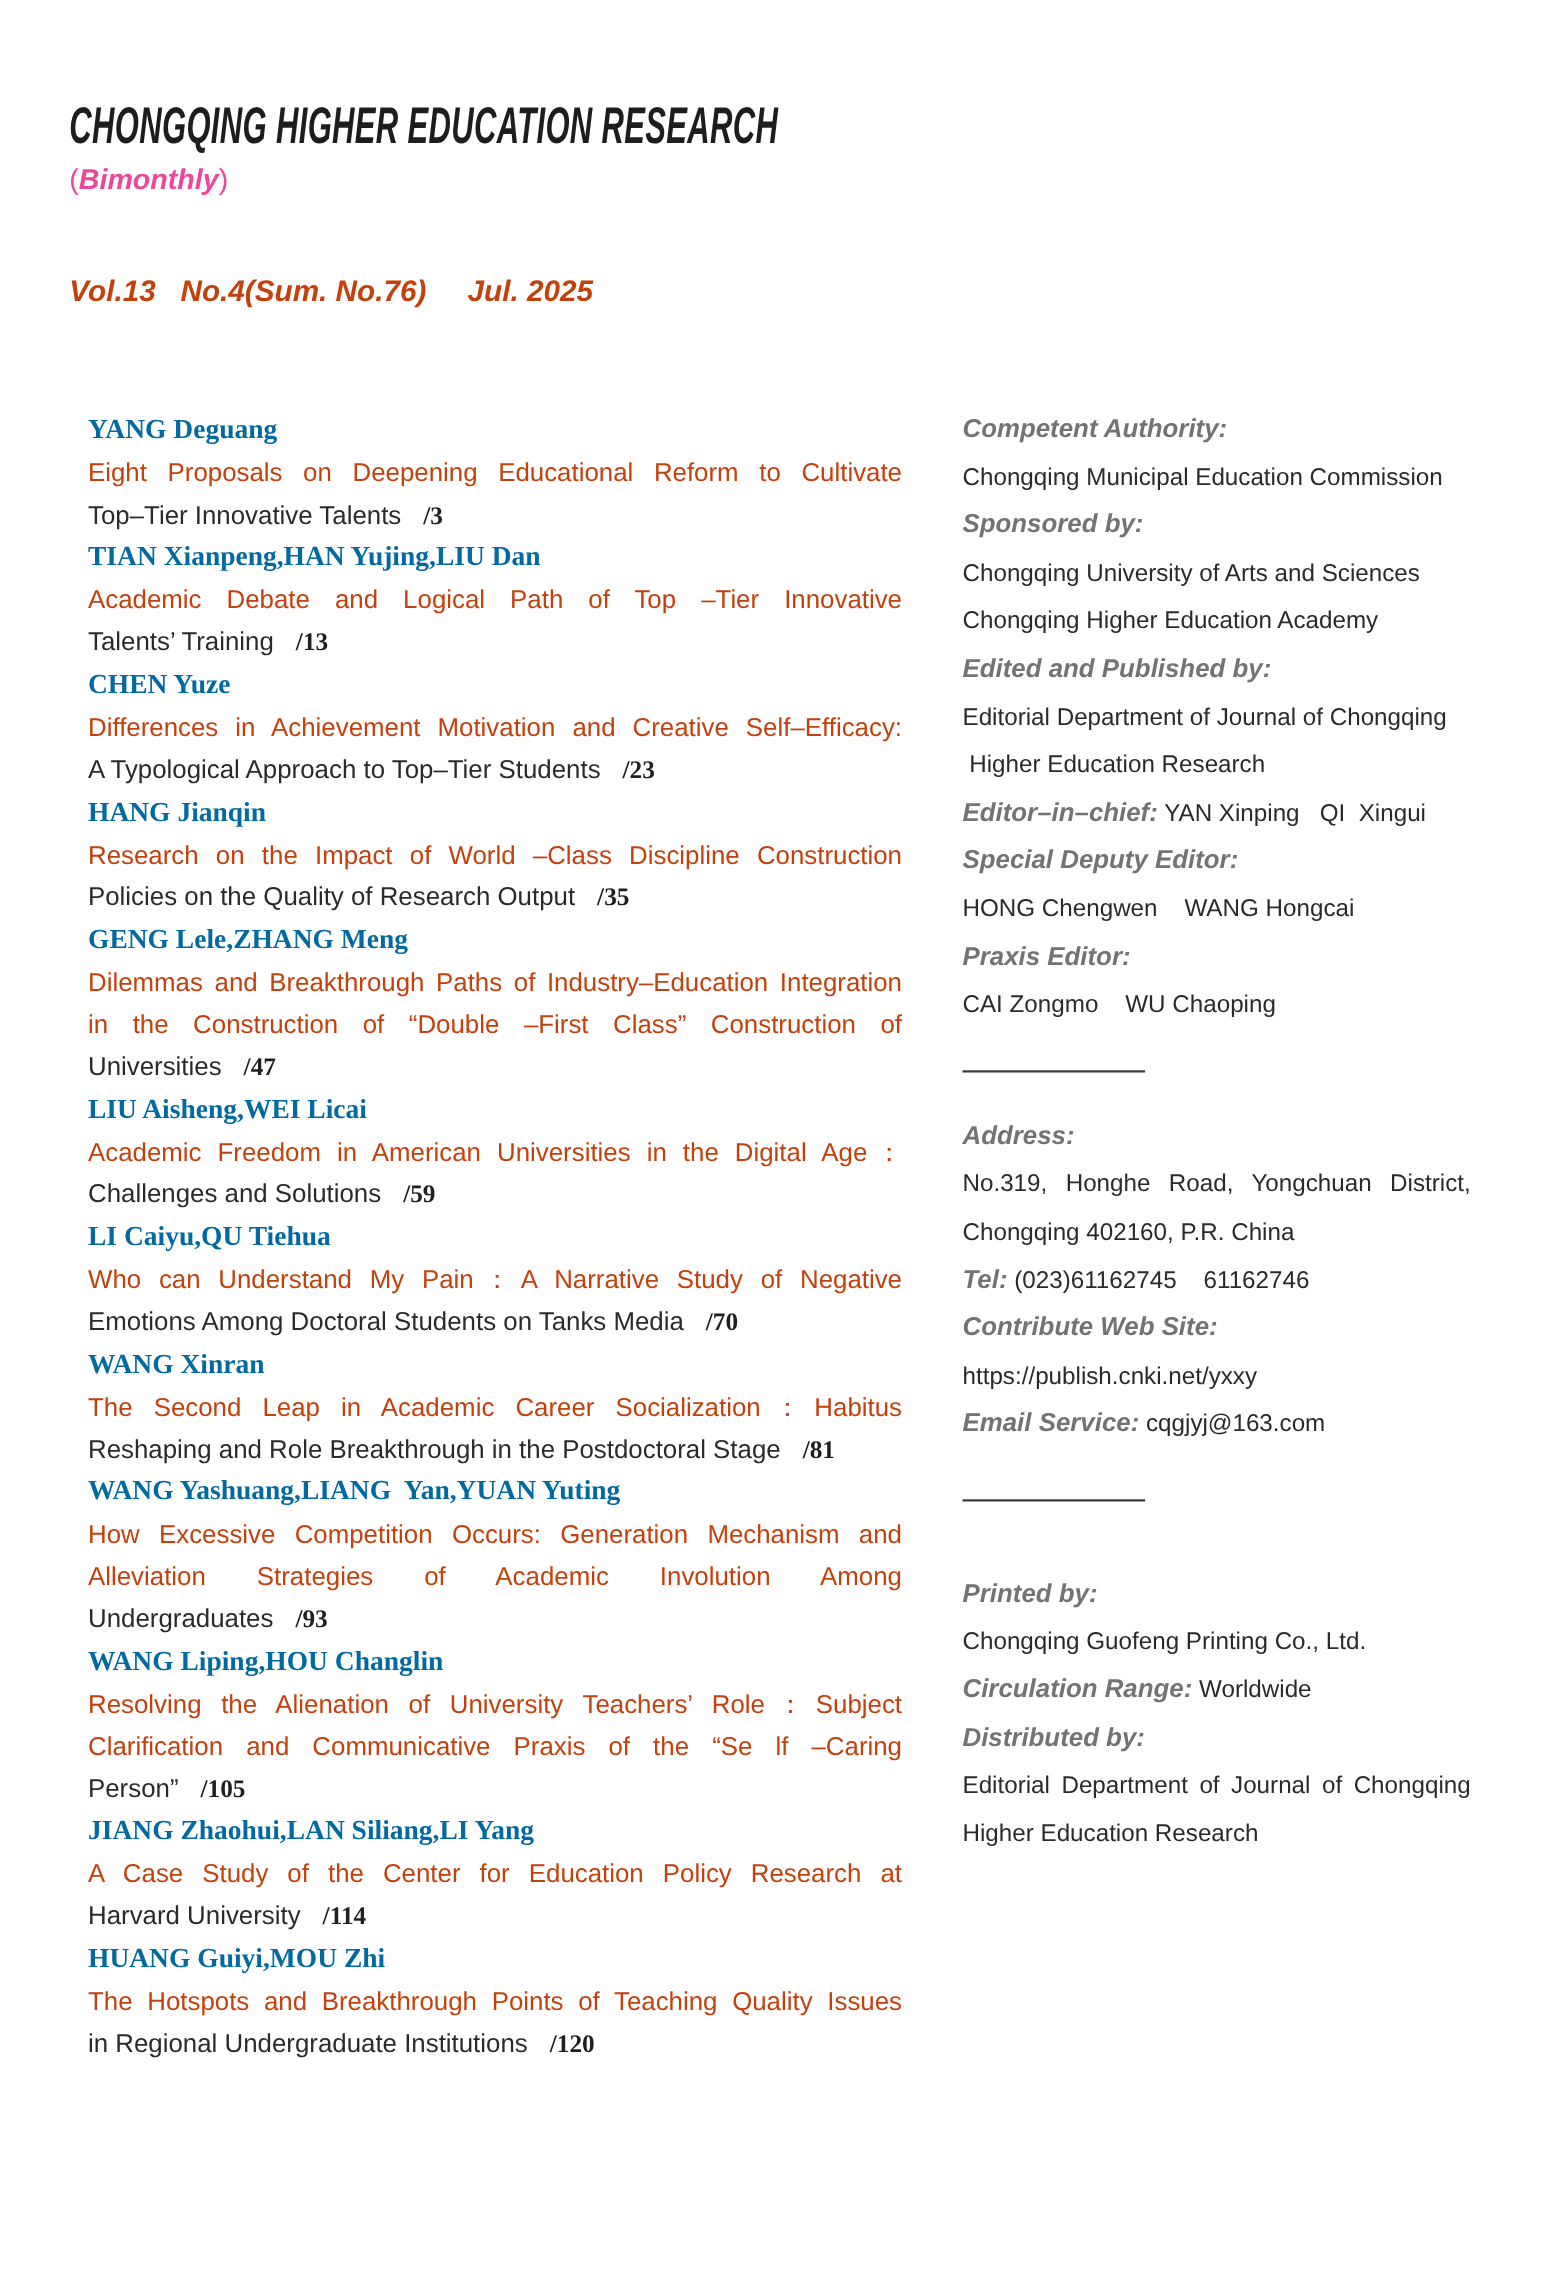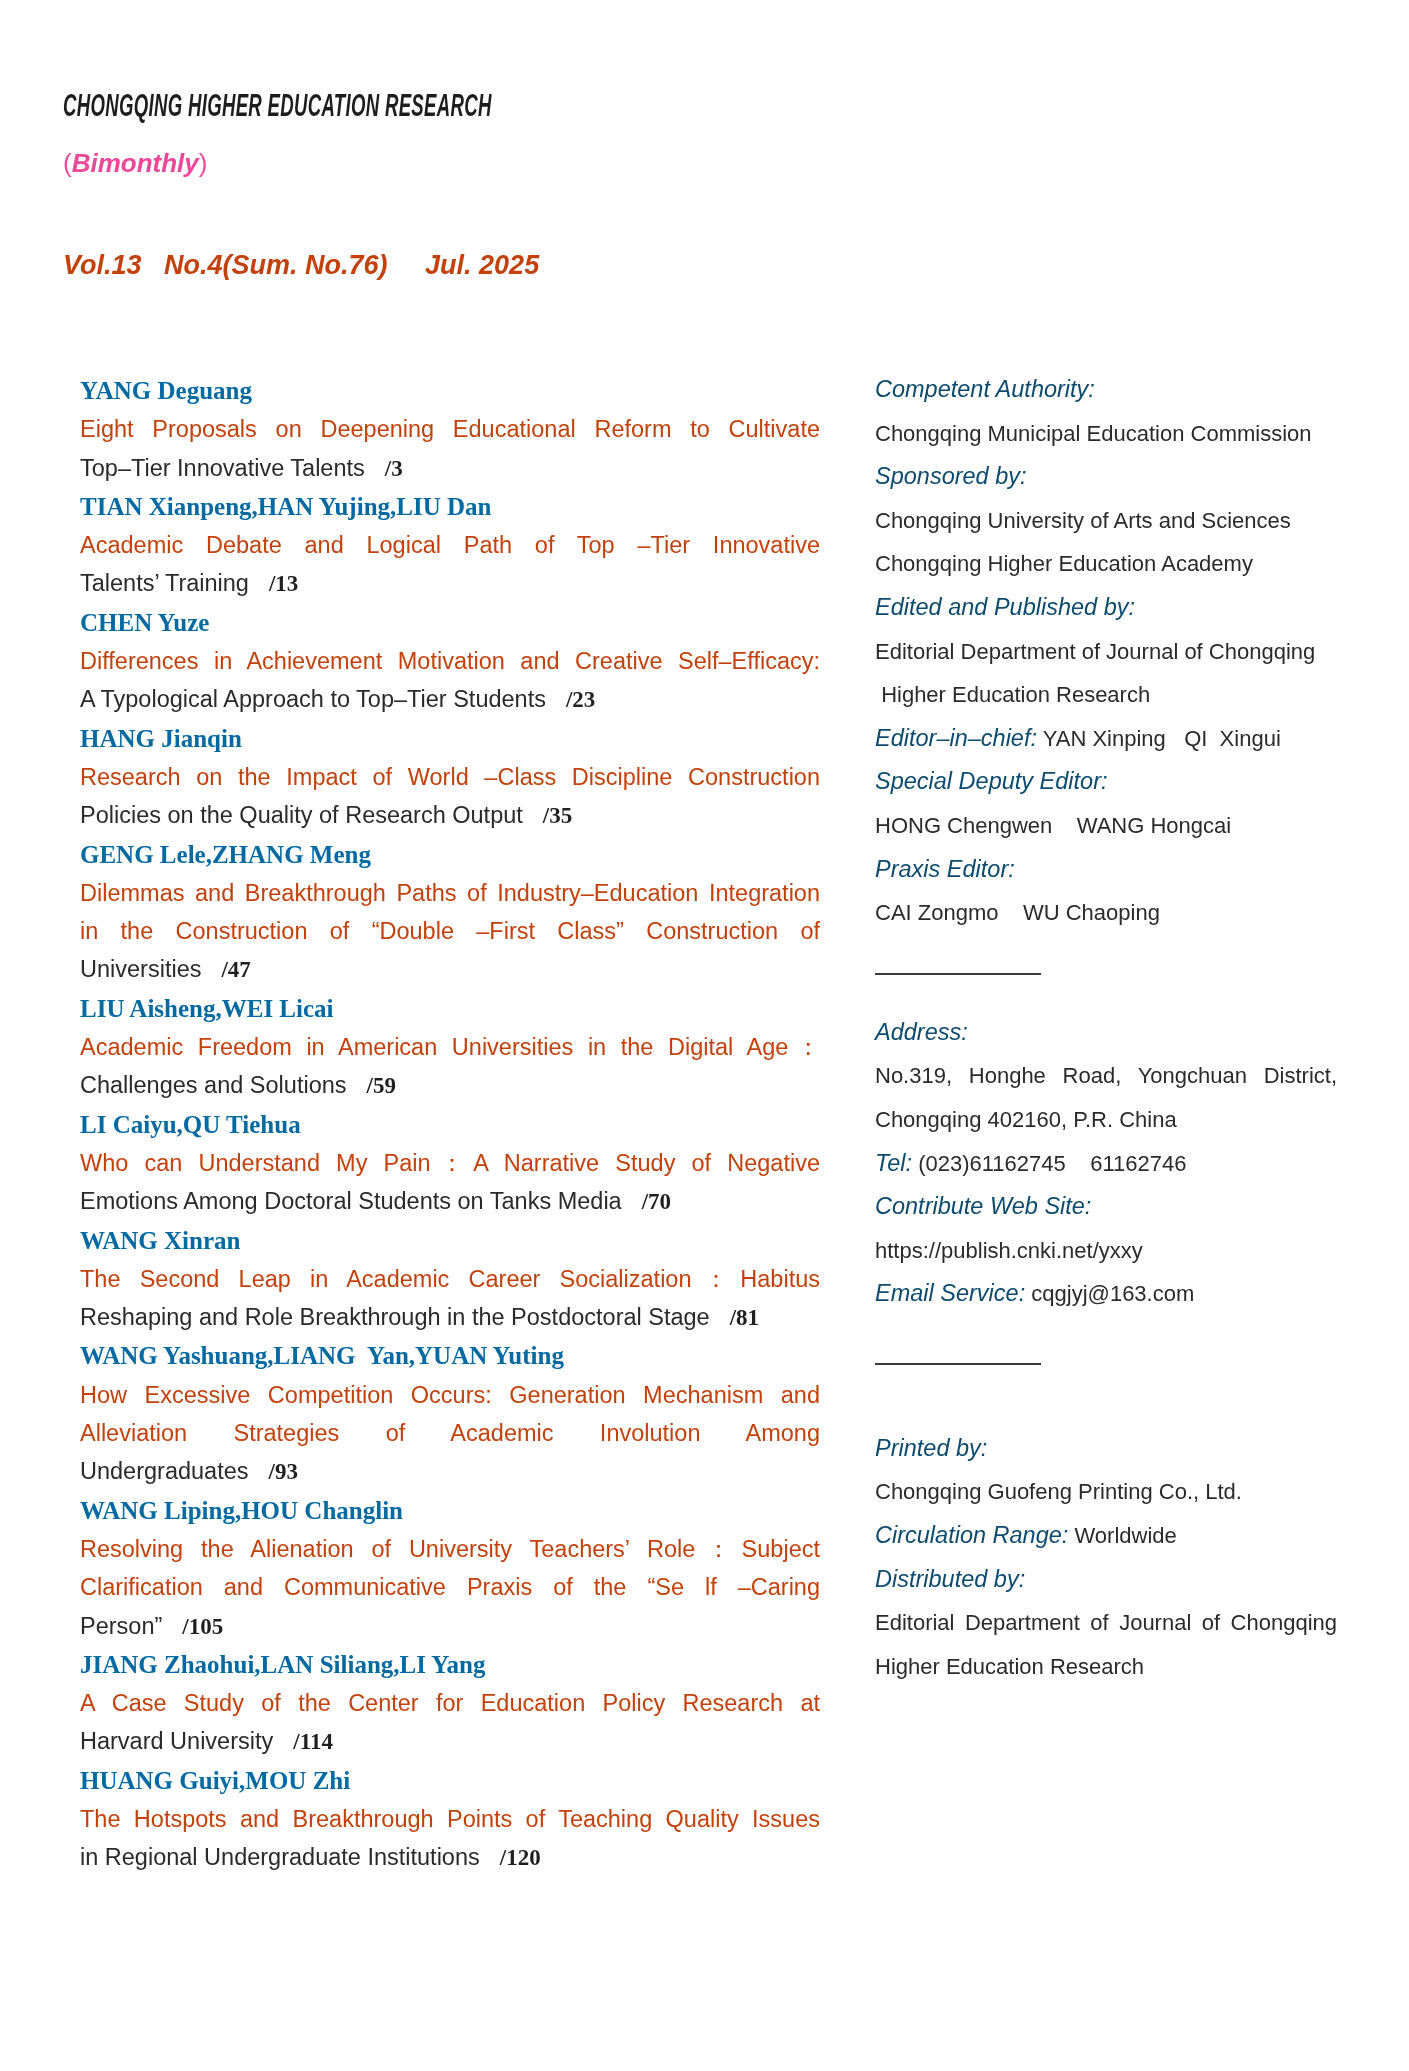--- a/index.html
+++ b/index.html
@@ -5,41 +5,41 @@
   html,body{margin:0;padding:0;}
   body{
     width:1409px;height:2071px;background:#ffffff;position:relative;overflow:hidden;
     font-family:"Liberation Sans",sans-serif;color:#242424;
     -webkit-font-smoothing:antialiased;
   }
   .page{position:absolute;inset:0;}
 
   
   .mast-title{position:absolute;left:63px;top:90px;margin:0;font-weight:700;font-style:italic;
-    font-size:31px;line-height:1;white-space:nowrap;color:#1d1d1d;}
+    font-size:47px;line-height:1;white-space:nowrap;color:#1d1d1d;}
   .title-x{display:inline-block;transform:scaleX(0.60);transform-origin:0 0;letter-spacing:0.5px;}
   .mast-sub{position:absolute;left:63px;top:148px;font-size:26px;line-height:1.2;color:#ec4899;white-space:pre;}
   .mast-sub .word{font-weight:700;font-style:italic;}
   .mast-sub .paren{font-weight:400;font-style:normal;}
   .issue{position:absolute;left:63px;top:250px;font-weight:700;font-style:italic;font-size:27px;
     color:#c2410c;white-space:pre;}
 
   
   .toc{position:absolute;left:80px;top:372px;width:740px;}
   .toc-authors{font-family:"Liberation Serif",serif;font-weight:700;font-size:25px;
     line-height:38.3px;white-space:pre;color:#0369a1;}
   .toc-line{font-size:23.5px;line-height:38.3px;text-align:justify;text-align-last:justify;color:#c2410c;}
   .toc-line-last{font-size:23.5px;line-height:38.3px;text-align:left;color:#2a2a2a;}
   .page-num{font-family:"Liberation Serif",serif;font-weight:700;font-size:23px;margin-left:20px;color:#1f1f1f;}
 
   
   .info{position:absolute;left:875px;top:368px;width:462px;}
   .info-row{line-height:43.6px;font-size:22px;color:#2a2a2a;}
   .info-row.justify{text-align:justify;text-align-last:justify;}
-  .info-label{font-weight:400;font-style:italic;font-size:23.5px;color:#0c4a6e;}
+  .info-label{font-weight:700;font-style:italic;font-size:23.5px;color:#737373;}
   .info-value{white-space:pre-wrap;}
   .info-divider{border:0;border-top:2px solid #3a3a3a;width:166px;}
   .info-divider.first{margin:38px 0 36px 0;}
   .info-divider.second{margin:47px 0 62px 0;}
 </style>
 </head>
 <body>
 
 <div class="page">
 

